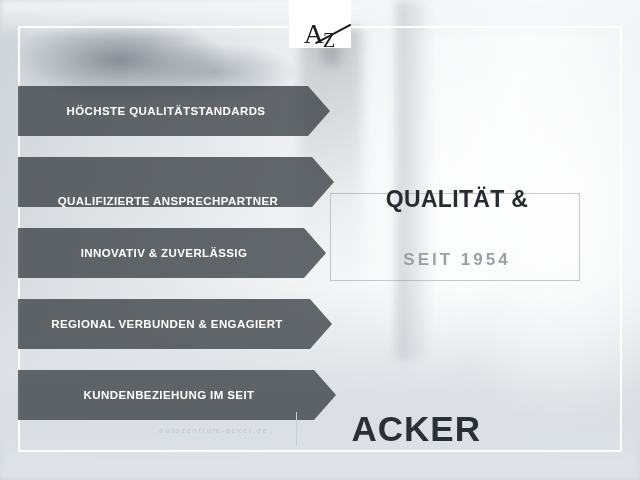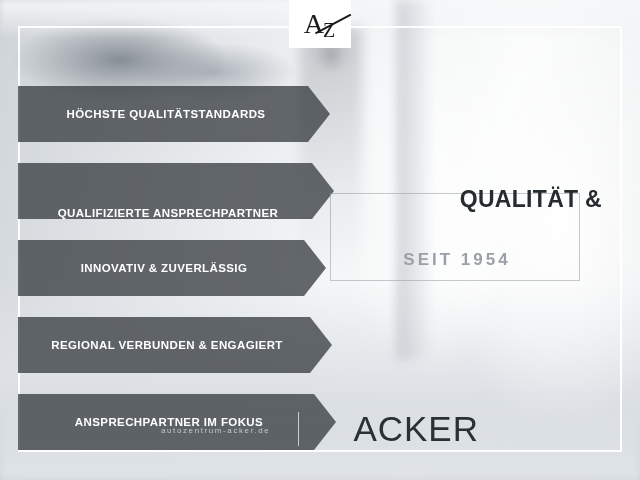--- a/index.html
+++ b/index.html
@@ -92,21 +92,21 @@
   
   .logo-badge {
     position: absolute;
     left: 50%;
     top: 0;
     transform: translateX(-50%);
     width: 62px;
     height: 48px;
     background: #ffffff;
     display: flex;
-    align-items: center;
+    align-items: flex-end;
     justify-content: center;
   }
   .logo-badge .az {
     position: relative;
     font-family: "Liberation Serif", serif;
     font-size: 27px;
     color: #1b1b1b;
     letter-spacing: 0px;
     line-height: 1;
   }
@@ -129,21 +129,21 @@
 
   
   .arrows {
     position: absolute;
     left: 18px;
     top: 86px;
     width: 272px;
   }
   .arrow {
     position: relative;
-    height: 56px;
+    height: 50px;
     margin-bottom: 21px;
     display: flex;
     align-items: center;
     background: rgba(58,63,68,0.78);
     clip-path: polygon(0 0, calc(100% - 22px) 0, 100% 50%, calc(100% - 22px) 100%, 0 100%);
     padding-left: 14px;
     padding-right: 30px;
   }
   .arrow span {
     color: #ffffff;
@@ -168,21 +168,21 @@
     width: 250px;
     height: 88px;
     border: 1px solid rgba(150,156,162,0.55);
     box-sizing: border-box;
   }
   .headline {
     position: absolute;
     left: 312px;
     top: 185px;
     width: 290px;
-    text-align: right;
+    text-align: center;
     color: #262b30;
     font-size: 23px;
     font-weight: bold;
     line-height: 28px;
     letter-spacing: 0.3px;
   }
   .headline .l2 { display: block; }
   .subline {
     position: absolute;
     left: 312px;
@@ -223,21 +223,21 @@
   }
   .footer .divider {
     width: 1px;
     height: 34px;
     background: #c9ced3;
     margin: 0 14px;
   }
   .footer .acker {
     color: #2b3036;
     font-size: 35px;
-    font-weight: normal;
+    font-weight: bold;
     letter-spacing: 1px;
     line-height: 1;
     margin-left: 40px;
   }
 </style>
 </head>
 <body>
 
 <div class="stage">
 
@@ -263,21 +263,21 @@
     <div class="arrow w2">
       <span>QUALIFIZIERTE ANSPRECHPARTNER</span>
     </div>
     <div class="arrow w4">
       <span>INNOVATIV &amp; ZUVERLÄSSIG</span>
     </div>
     <div class="arrow w3">
       <span>REGIONAL VERBUNDEN &amp; ENGAGIERT</span>
     </div>
     <div class="arrow w5">
-      <span>ANSPRECHPARTNER IM FOKUS</span>
+      <span>KUNDENBEZIEHUNG IM SEIT</span>
     </div>
   </div>
 
   <div class="headline-box"></div>
   <div class="headline">
     <span>QUALITÄT &amp;</span>
   </div>
   <div class="subline">SEIT 1954</div>
 
   <div class="footer">

